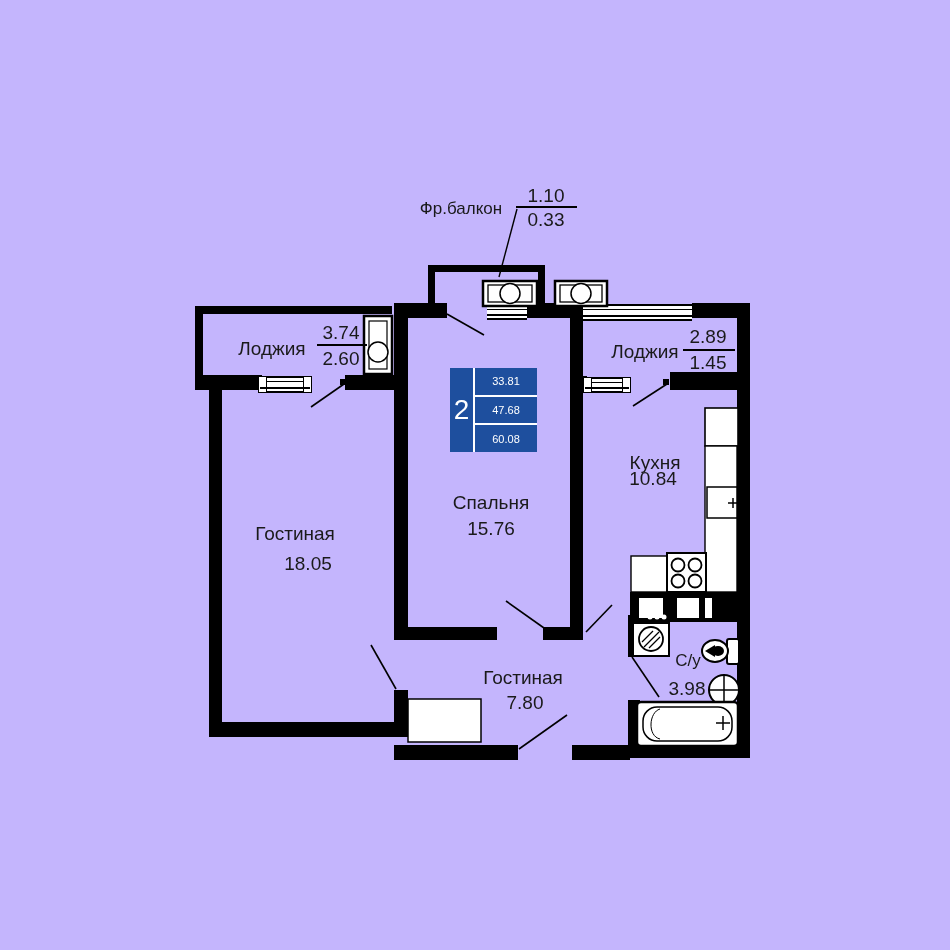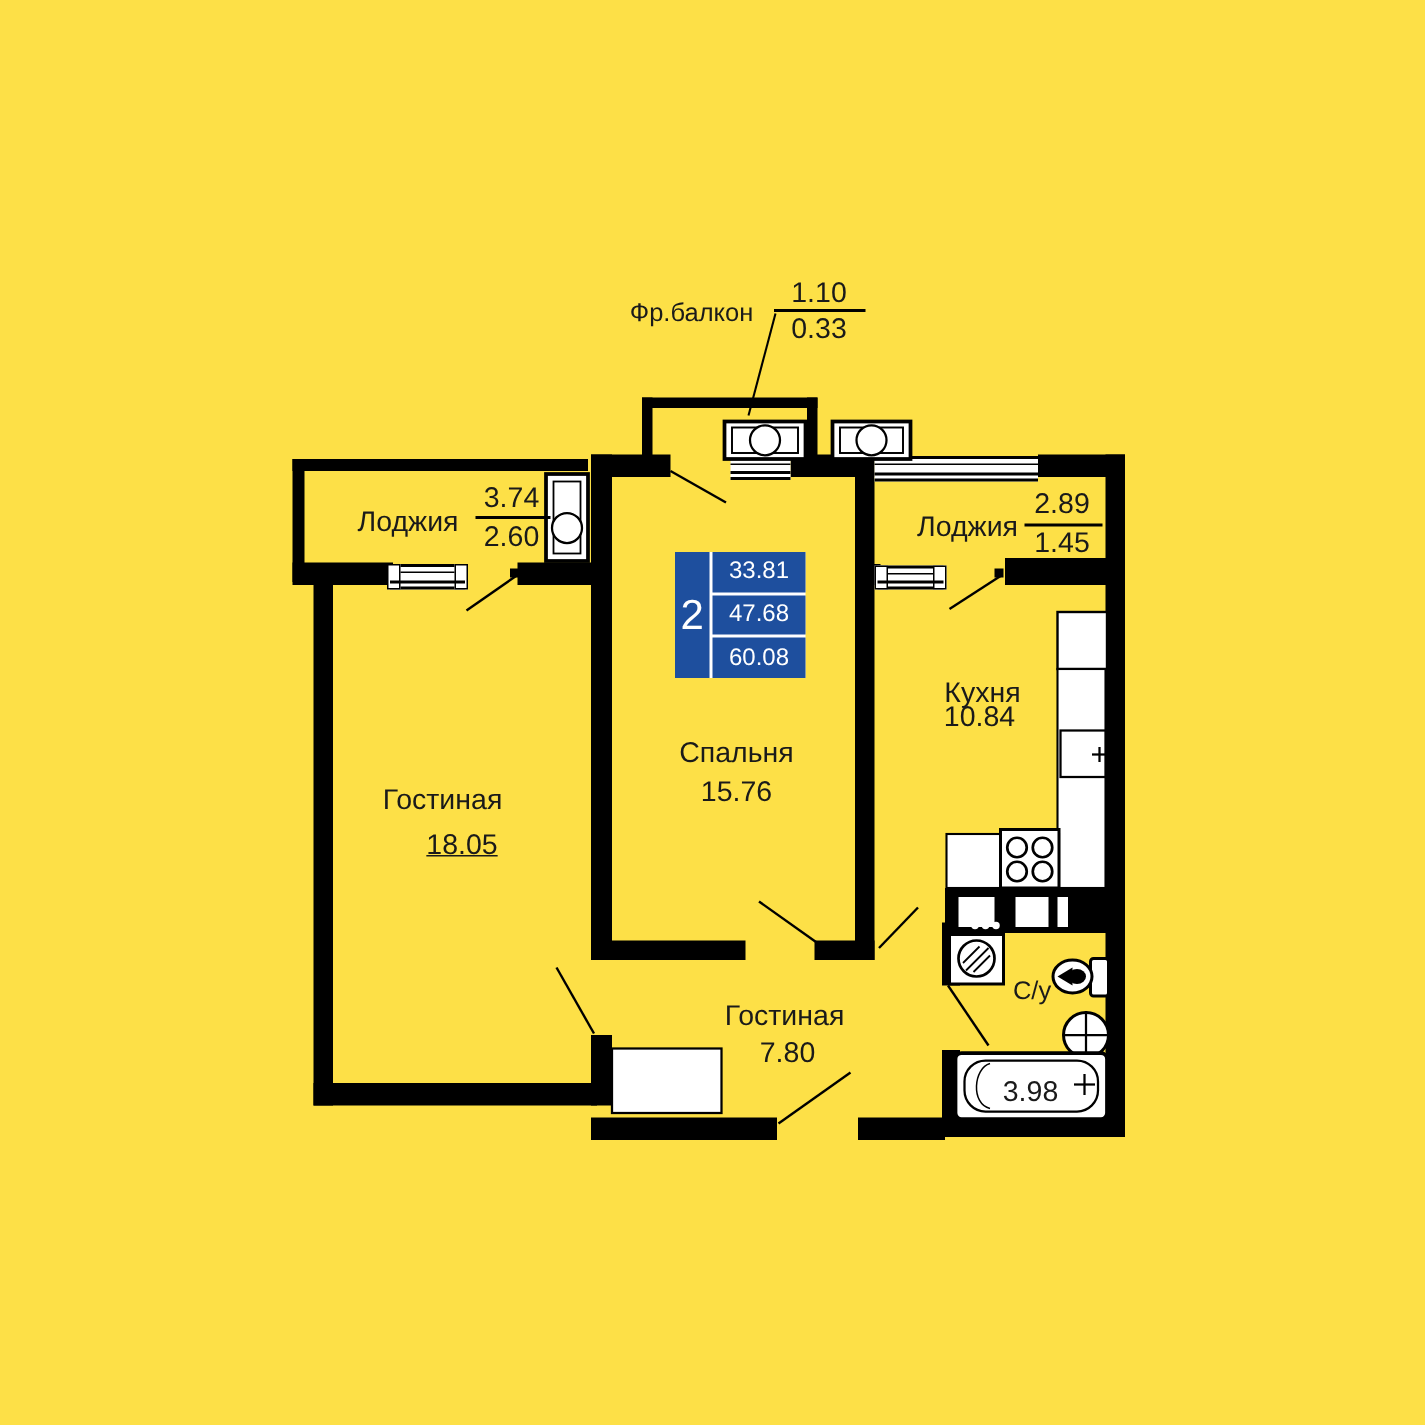--- a/index.html
+++ b/index.html
@@ -1,34 +1,34 @@
 <!DOCTYPE html>
 <html><head>
 <meta charset="utf-8">
 <style>
   html,body{margin:0;padding:0;background:#fff;}
-  .plan{position:relative;width:950px;height:950px;background:#fde047;
+  .plan{position:relative;width:950px;height:950px;background:#c4b5fd;
         font-family:"Liberation Sans", sans-serif;color:#1a1a1a;overflow:hidden;}
   .w{position:absolute;background:#000;}
   .hole{position:absolute;background:#fff;}
   .win{position:absolute;background:#fff;border-top:2px solid #000;border-bottom:2px solid #000;}
   .win::before{content:"";position:absolute;left:0;right:0;top:2.5px;height:1.4px;background:#000;}
   .win::after{content:"";position:absolute;left:0;right:0;bottom:2.5px;height:1.4px;background:#000;}
   .cap{position:absolute;width:7px;top:-2px;bottom:-2px;background:#fff;border:1.5px solid #000;}
   .cap.l{left:-2px;} .cap.r{right:-2px;}
   .lbl{position:absolute;transform:translate(-50%,-50%);font-size:19px;white-space:nowrap;}
   .sm{font-size:17px;}
   .fline{position:absolute;height:2px;background:#000;}
   svg.layer{position:absolute;left:0;top:0;pointer-events:none;}
   .infobox{position:absolute;left:450px;top:368px;width:87px;height:84px;
            display:grid;grid-template-columns:23px 1fr;grid-template-rows:1fr 1fr 1fr;
            gap:2px;background:#fff;}
   .infobox>div{display:flex;align-items:center;justify-content:center;color:#fff;}
   .cell-rooms{grid-row:1 / span 3;font-size:28px;}
-  .cell-val{font-size:16px;}
+  .cell-val{font-size:11px;}
 </style>
 </head>
 <body>
 
 <div class="plan">
 
   <div class="w" style="left:195px;top:306px;width:197px;height:8px;"></div>
   <div class="w" style="left:195px;top:306px;width:8px;height:82px;"></div>
   <div class="w" style="left:195px;top:375px;width:67px;height:15px;"></div>
   <div class="w" style="left:345px;top:375px;width:63px;height:15px;"></div>
@@ -170,27 +170,27 @@
   <div class="fline" style="left:683px;top:349px;width:52px;"></div>
   <div class="lbl" style="left:708px;top:363px;">1.45</div>
 
   <div class="lbl" style="left:491px;top:503px;">Спальня</div>
   <div class="lbl" style="left:491px;top:529px;">15.76</div>
 
   <div class="lbl" style="left:655px;top:463px;">Кухня</div>
   <div class="lbl" style="left:653px;top:479px;">10.84</div>
 
   <div class="lbl" style="left:295px;top:534px;">Гостиная</div>
-  <div class="lbl" style="left:308px;top:564px;text-decoration:underline;">18.05</div>
+  <div class="lbl" style="left:308px;top:564px;">18.05</div>
 
   <div class="lbl" style="left:523px;top:678px;">Гостиная</div>
   <div class="lbl" style="left:525px;top:703px;">7.80</div>
 
   <div class="lbl sm" style="left:688px;top:661px;">С/у</div>
-  <div class="lbl" style="left:687px;top:689px;margin-top:40px;">3.98</div>
+  <div class="lbl" style="left:687px;top:689px;">3.98</div>
 
   <div class="infobox">
     <div class="cell-rooms" style="background:#1e4f9e;">2</div>
     <div class="cell-val" style="background:#1e4f9e;">33.81</div>
     <div class="cell-val" style="background:#1e4f9e;">47.68</div>
     <div class="cell-val" style="background:#1e4f9e;">60.08</div>
   </div>
 
 </div>
 

